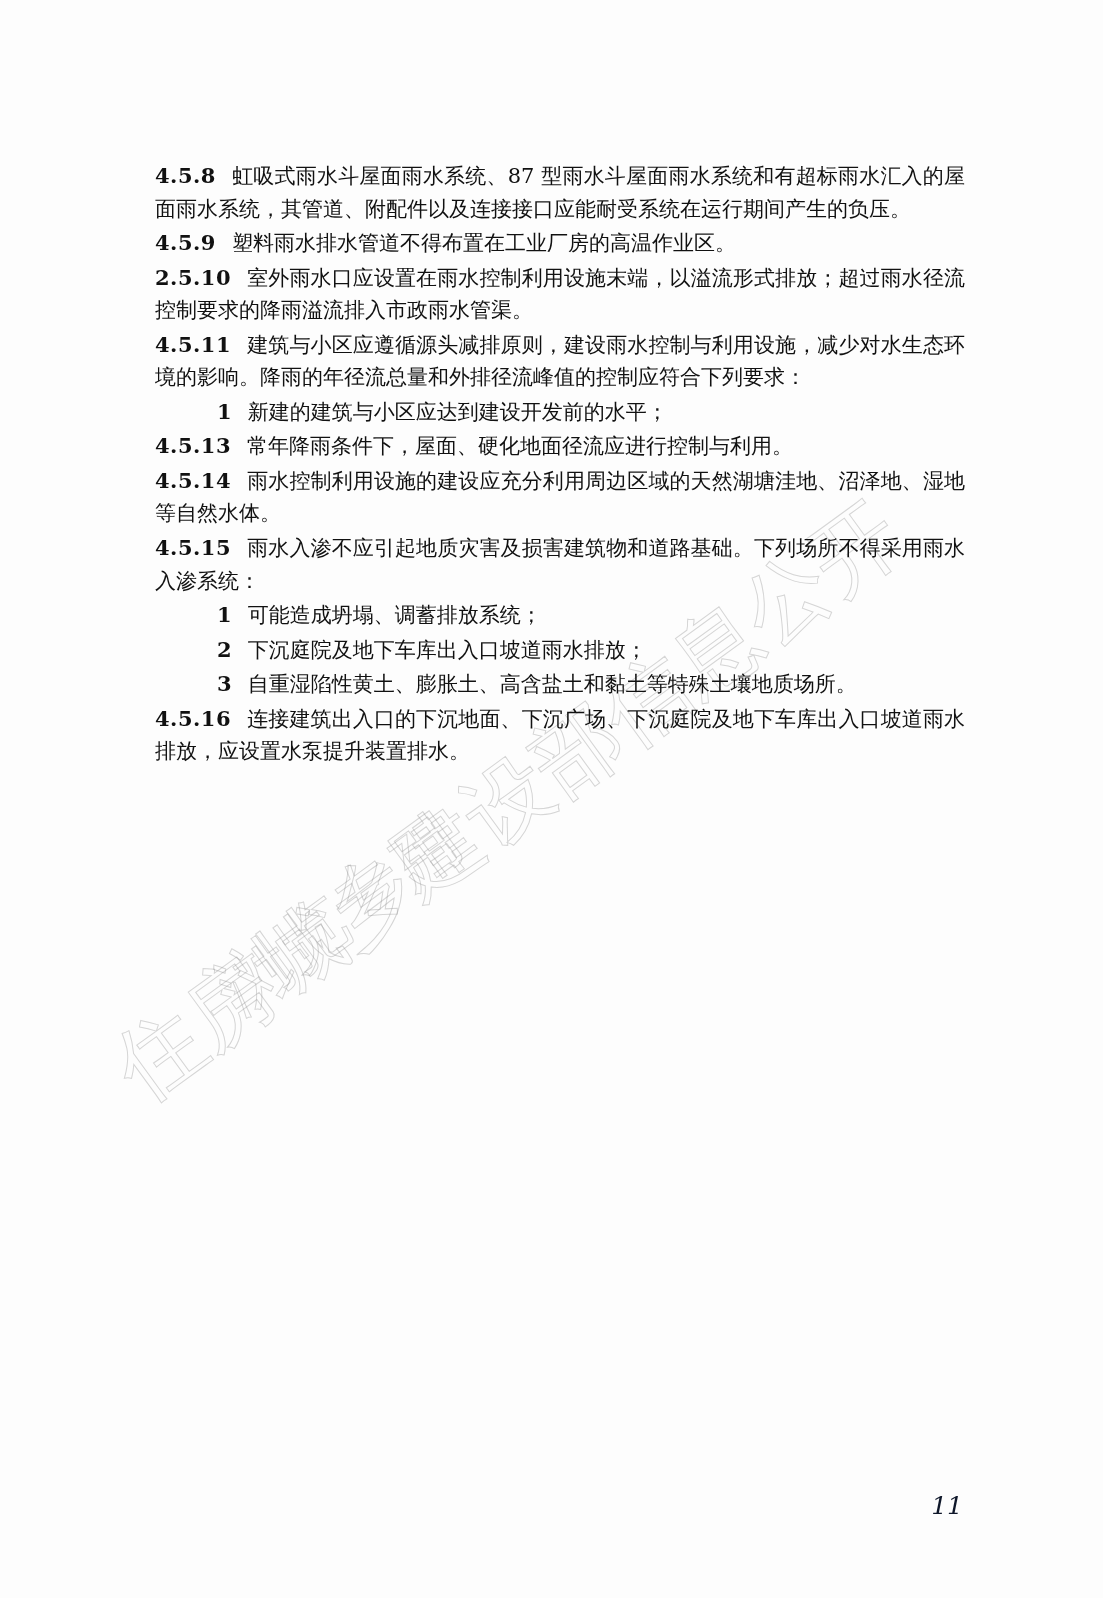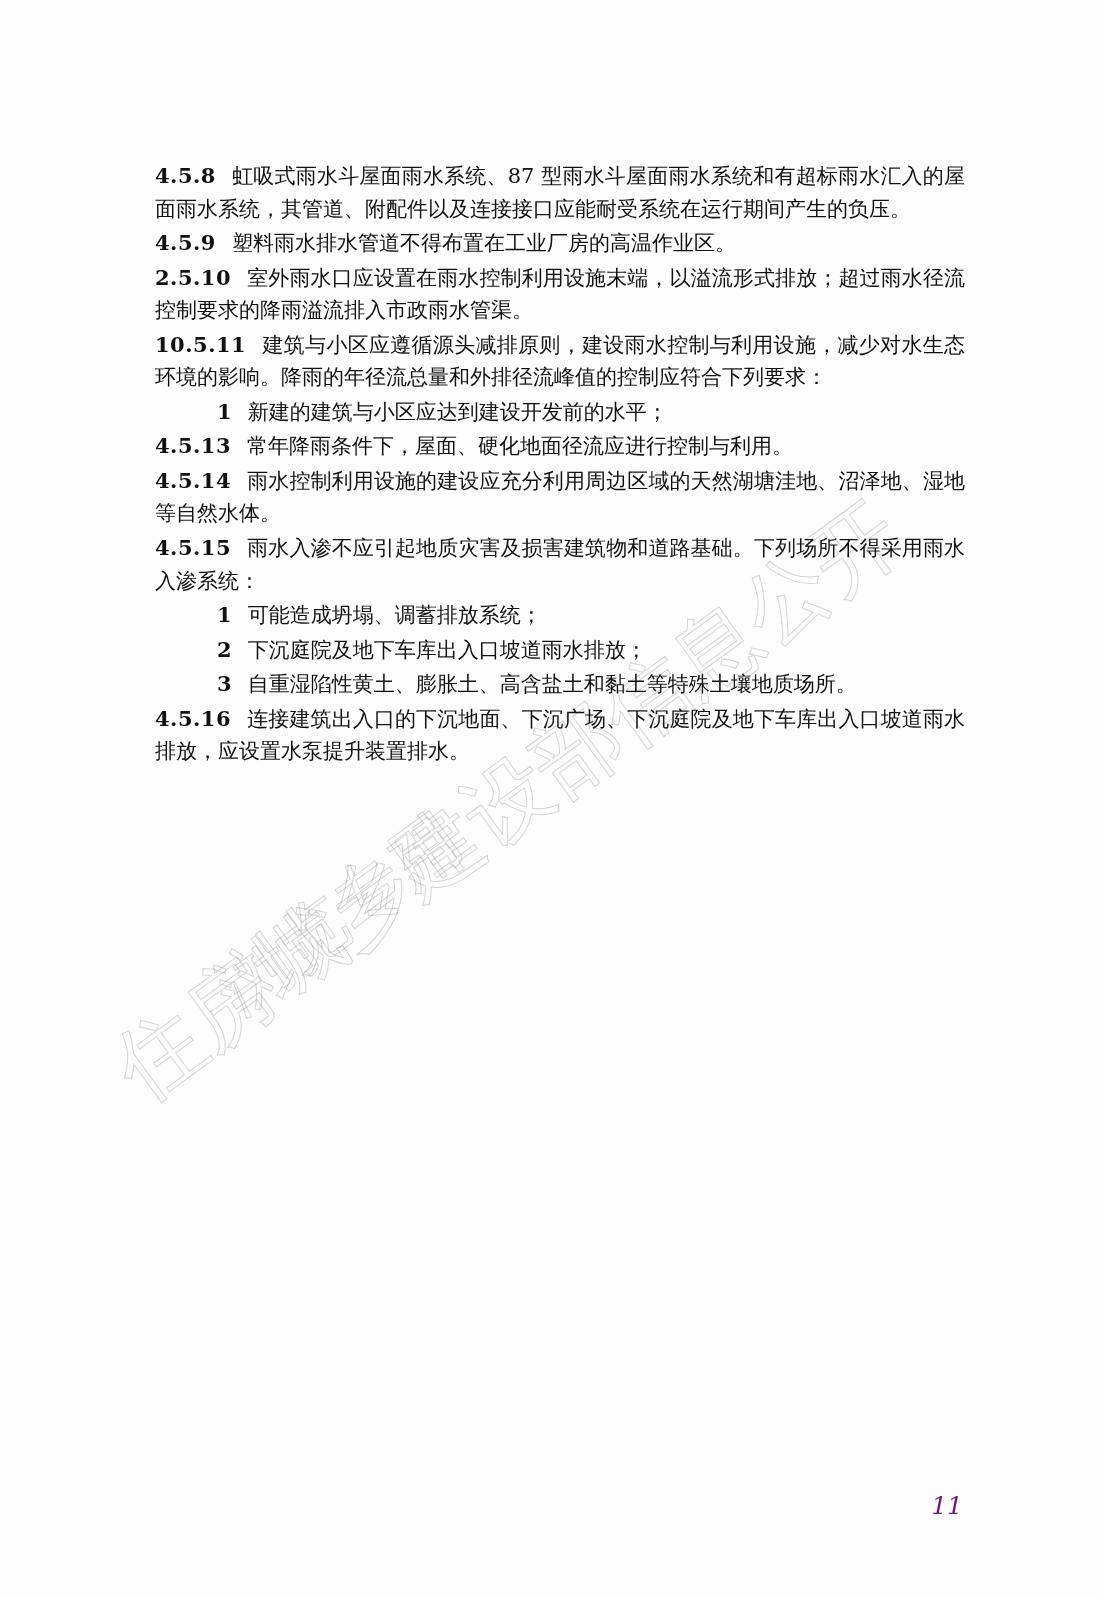--- a/index.html
+++ b/index.html
@@ -54,21 +54,21 @@
     font-size: 0.62em;
     vertical-align: super;
     line-height: 0;
   }
   .pagenum {
     position: absolute;
     right: 140px;
     bottom: 78px;
     font-style: italic;
     font-size: 25px;
-    color: #701a75;
+    color: #0f172a;
     z-index: 3;
   }
   
   .watermark {
     position: absolute;
     left: 0;
     top: 0;
     width: 1103px;
     height: 1598px;
     z-index: 1;
@@ -114,21 +114,21 @@
 
     <p class="clause">
       <span class="num">4.5.9</span><span class="gap"></span><span>塑料雨水排水管道不得布置在工业厂房的高温作业区。</span>
     </p>
 
     <p class="clause">
       <span class="num">2.5.10</span><span class="gap"></span><span>室外雨水口应设置在雨水控制利用设施末端，以溢流形式排放；超过雨水径流控制要求的降雨溢流排入市政雨水管渠。</span>
     </p>
 
     <p class="clause">
-      <span class="num">10.5.11</span><span class="gap"></span><span>建筑与小区应遵循源头减排原则，建设雨水控制与利用设施，减少对水生态环境的影响。降雨的年径流总量和外排径流峰值的控制应符合下列要求：</span>
+      <span class="num">4.5.11</span><span class="gap"></span><span>建筑与小区应遵循源头减排原则，建设雨水控制与利用设施，减少对水生态环境的影响。降雨的年径流总量和外排径流峰值的控制应符合下列要求：</span>
     </p>
 
     <p class="subitem">
       <span class="inum">1</span><span class="gap"></span><span>新建的建筑与小区应达到建设开发前的水平；</span>
     </p>
 
 
 
     <p class="clause">
       <span class="num">4.5.13</span><span class="gap"></span><span>常年降雨条件下，屋面、硬化地面径流应进行控制与利用。</span>

